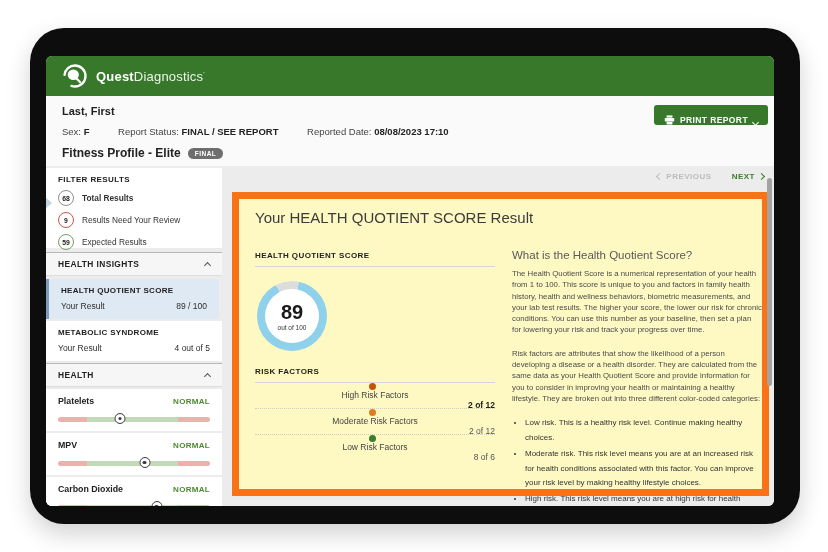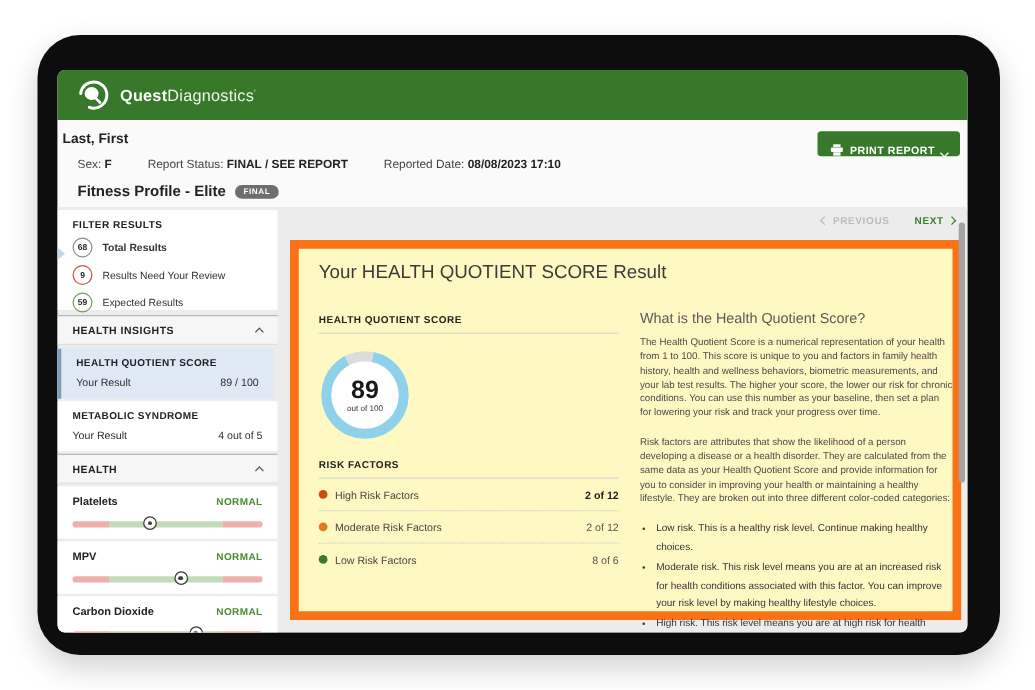--- a/index.html
+++ b/index.html
@@ -11,21 +11,21 @@
   
   .topbar{position:absolute;left:0;top:0;width:100%;height:40px;background:#37782a;display:flex;align-items:center;padding-left:16px;box-sizing:border-box;}
   .logo{width:26px;height:26px;margin-right:8px;display:inline-block;}
   .brand{color:#fff;font-size:13px;letter-spacing:.2px;}
   .brand .bold{font-weight:700;}
   .brand .light{font-weight:300;color:#eef4ec;}
   .brand sup{font-size:6px;}
 
   
   .patient{position:absolute;left:0;top:40px;width:100%;height:70px;background:#fafafa;border-bottom:1px solid #ddd;}
-  .p-name{position:absolute;left:4px;top:9px;font-size:11px;font-weight:700;color:#222;}
+  .p-name{position:absolute;left:16px;top:9px;font-size:11px;font-weight:700;color:#222;}
   .p-meta{position:absolute;left:16px;top:30px;font-size:9.5px;color:#444;}
   .p-meta b{color:#222;}
   .p-meta .grp{margin-right:26px;}
   .p-profile{position:absolute;left:16px;top:50px;font-size:12px;font-weight:700;color:#222;display:flex;align-items:center;gap:7px;}
   .badge{background:#6e6e6e;color:#fff;font-size:6.5px;font-weight:700;letter-spacing:.5px;padding:2px 7px;border-radius:8px;}
   .print-btn{position:absolute;right:6px;top:9px;height:20px;background:#37782a;color:#fff;border:none;border-radius:3px;font-family:inherit;font-size:8.5px;font-weight:700;letter-spacing:.4px;display:flex;align-items:flex-end;gap:5px;padding:0 10px;cursor:pointer;}
   .chev{display:inline-block;width:4px;height:4px;border-right:1.4px solid currentColor;border-bottom:1.4px solid currentColor;}
   .chev.down{transform:rotate(45deg);margin-top:-2px;}
   .chev.up{transform:rotate(-135deg);margin-top:3px;}
   .chev.left{transform:rotate(135deg);}
@@ -70,21 +70,21 @@
   
   .main-card{position:absolute;left:186px;top:26px;width:537px;height:304px;background:#fef9c3;border:7px solid #f97316;box-sizing:border-box;}
   .m-title{position:absolute;left:16px;top:10px;font-size:15px;font-weight:400;color:#3b3b3b;}
   .col-left{position:absolute;left:16px;top:52px;width:240px;}
   .m-label{font-size:8px;font-weight:700;letter-spacing:.4px;color:#222;padding-bottom:6px;border-bottom:1px solid #d6d6d6;}
   .gauge{position:relative;width:70px;height:70px;border-radius:50%;margin:14px 0 16px 2px;}
   .gauge-inner{position:absolute;left:8px;top:8px;width:54px;height:54px;border-radius:50%;background:#fff;display:flex;flex-direction:column;align-items:center;justify-content:center;}
   .g-num{font-size:20px;font-weight:700;color:#1a1a1a;line-height:1;}
   .g-cap{font-size:6.5px;color:#333;margin-top:2px;}
   .risk-label{margin-top:4px;}
-  .r-row{display:flex;align-items:center;height:25px;border-bottom:1px dotted #ccc;font-size:8.5px;color:#444;}
+  .r-row{display:flex;align-items:center;height:25px;border-bottom:1px dotted #ccc;font-size:8.5px;color:#444;flex-direction:column;}
   .r-row:last-child{border-bottom:none;}
   .r-dot{width:7px;height:7px;border-radius:50%;margin-right:6px;flex:0 0 auto;}
   .r-val{margin-left:auto;color:#555;}
   .r-row.hi .r-val{font-weight:700;color:#1d1d1d;}
   .col-right{position:absolute;left:273px;top:50px;width:250px;}
   .q-h{font-size:11.5px;font-weight:400;color:#595959;margin:0 0 7px 0;}
   .q-p{font-size:7.8px;line-height:1.45;color:#4a4a4a;margin:0 0 12px 0;}
   .q-ul{margin:2px 0 0 0;padding-left:13px;}
   .q-ul li{font-size:8px;line-height:1.85;color:#333;font-weight:500;margin-bottom:1px;}
 

